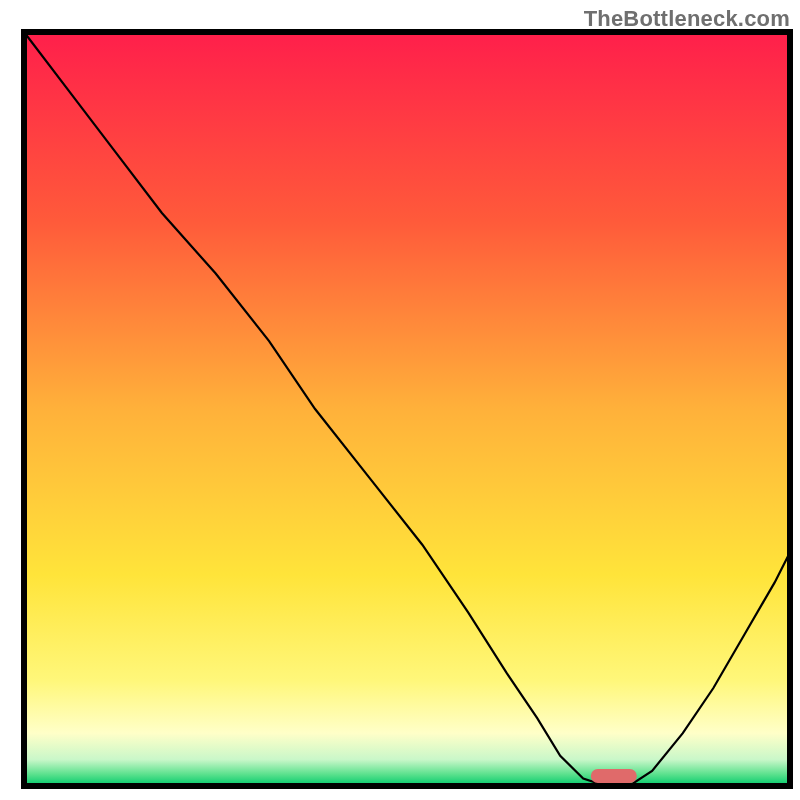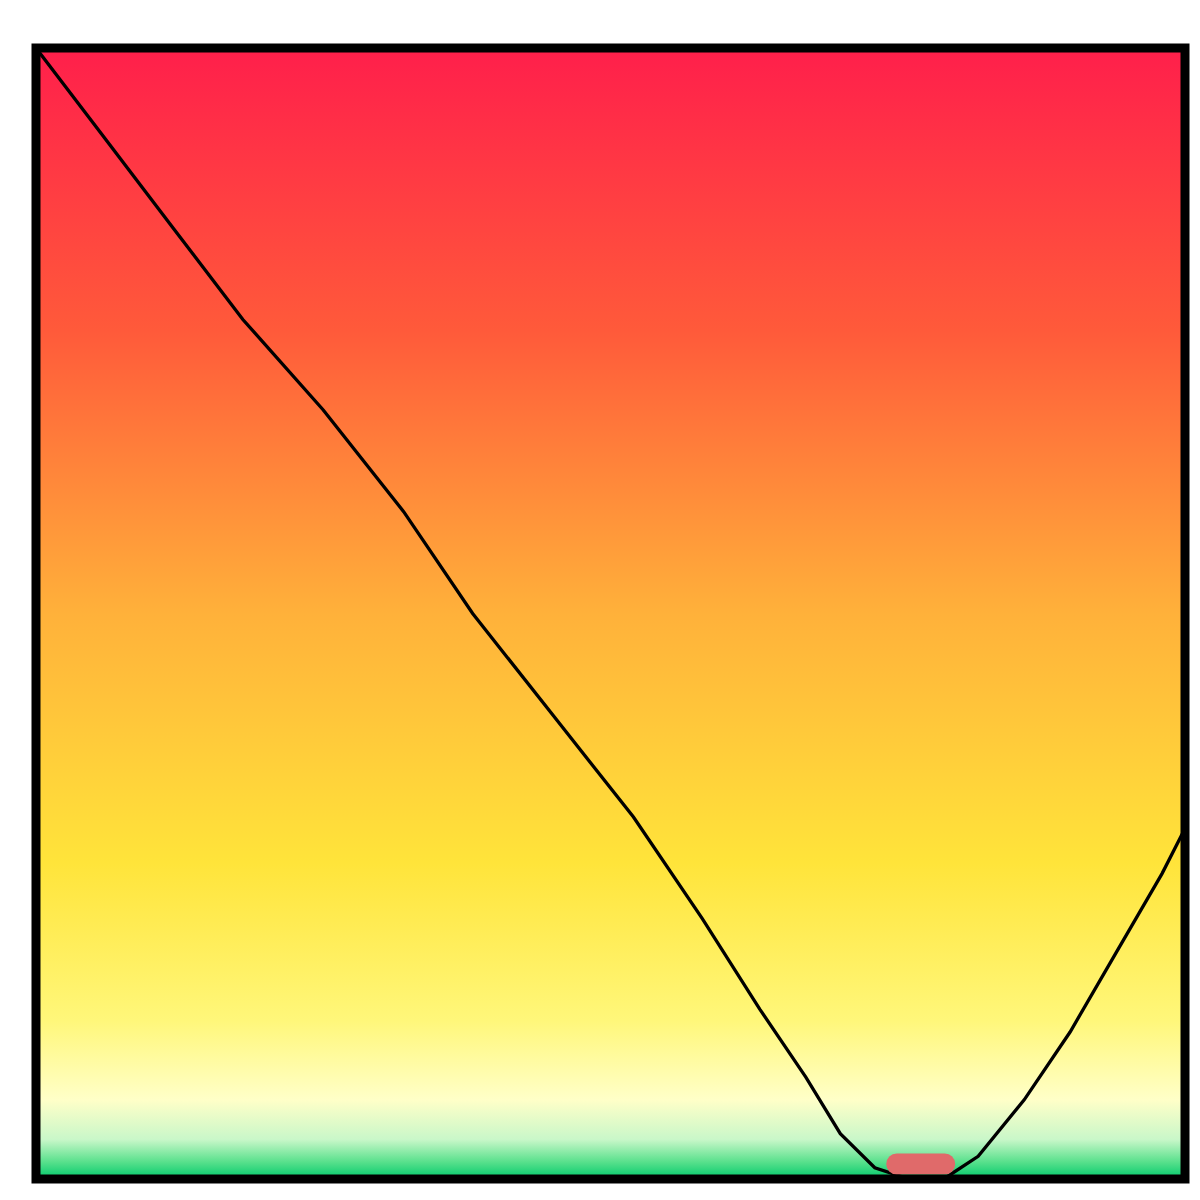--- a/index.html
+++ b/index.html
@@ -27,20 +27,21 @@
   }
   svg {
     display: block;
   }
 </style>
 </head>
 <body>
 
 <div class="chart-wrap">
 
+  <div class="watermark">TheBottleneck.com</div>
 
   <svg id="chart-svg" width="800" height="800" viewBox="0 0 800 800">
     <defs>
       <linearGradient id="bg-grad" x1="0" y1="0" x2="0" y2="1">
           <stop offset="0%" stop-color="#ff1f4b"></stop>
           <stop offset="25%" stop-color="#ff5a3a"></stop>
           <stop offset="50%" stop-color="#ffb13a"></stop>
           <stop offset="72%" stop-color="#ffe43a"></stop>
           <stop offset="86%" stop-color="#fff77a"></stop>
           <stop offset="93%" stop-color="#ffffc8"></stop>

